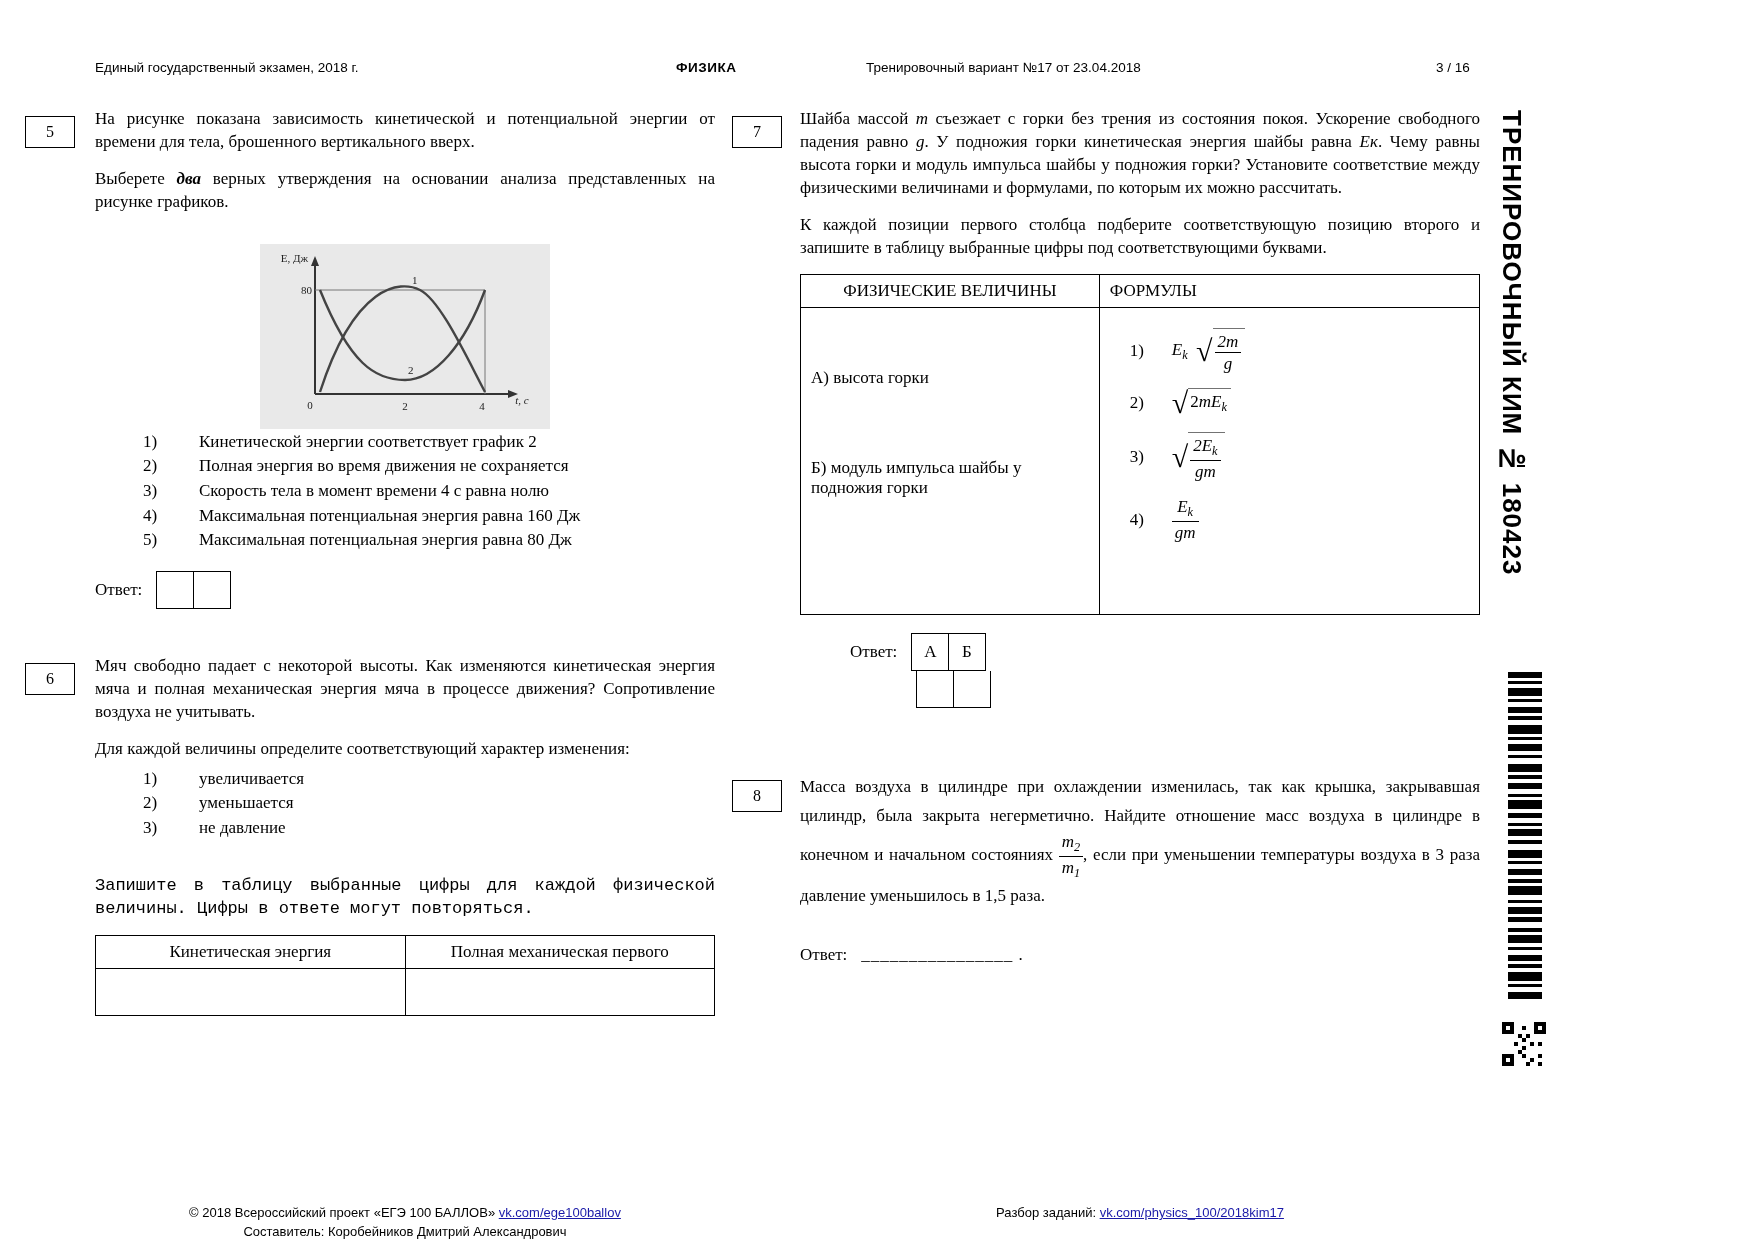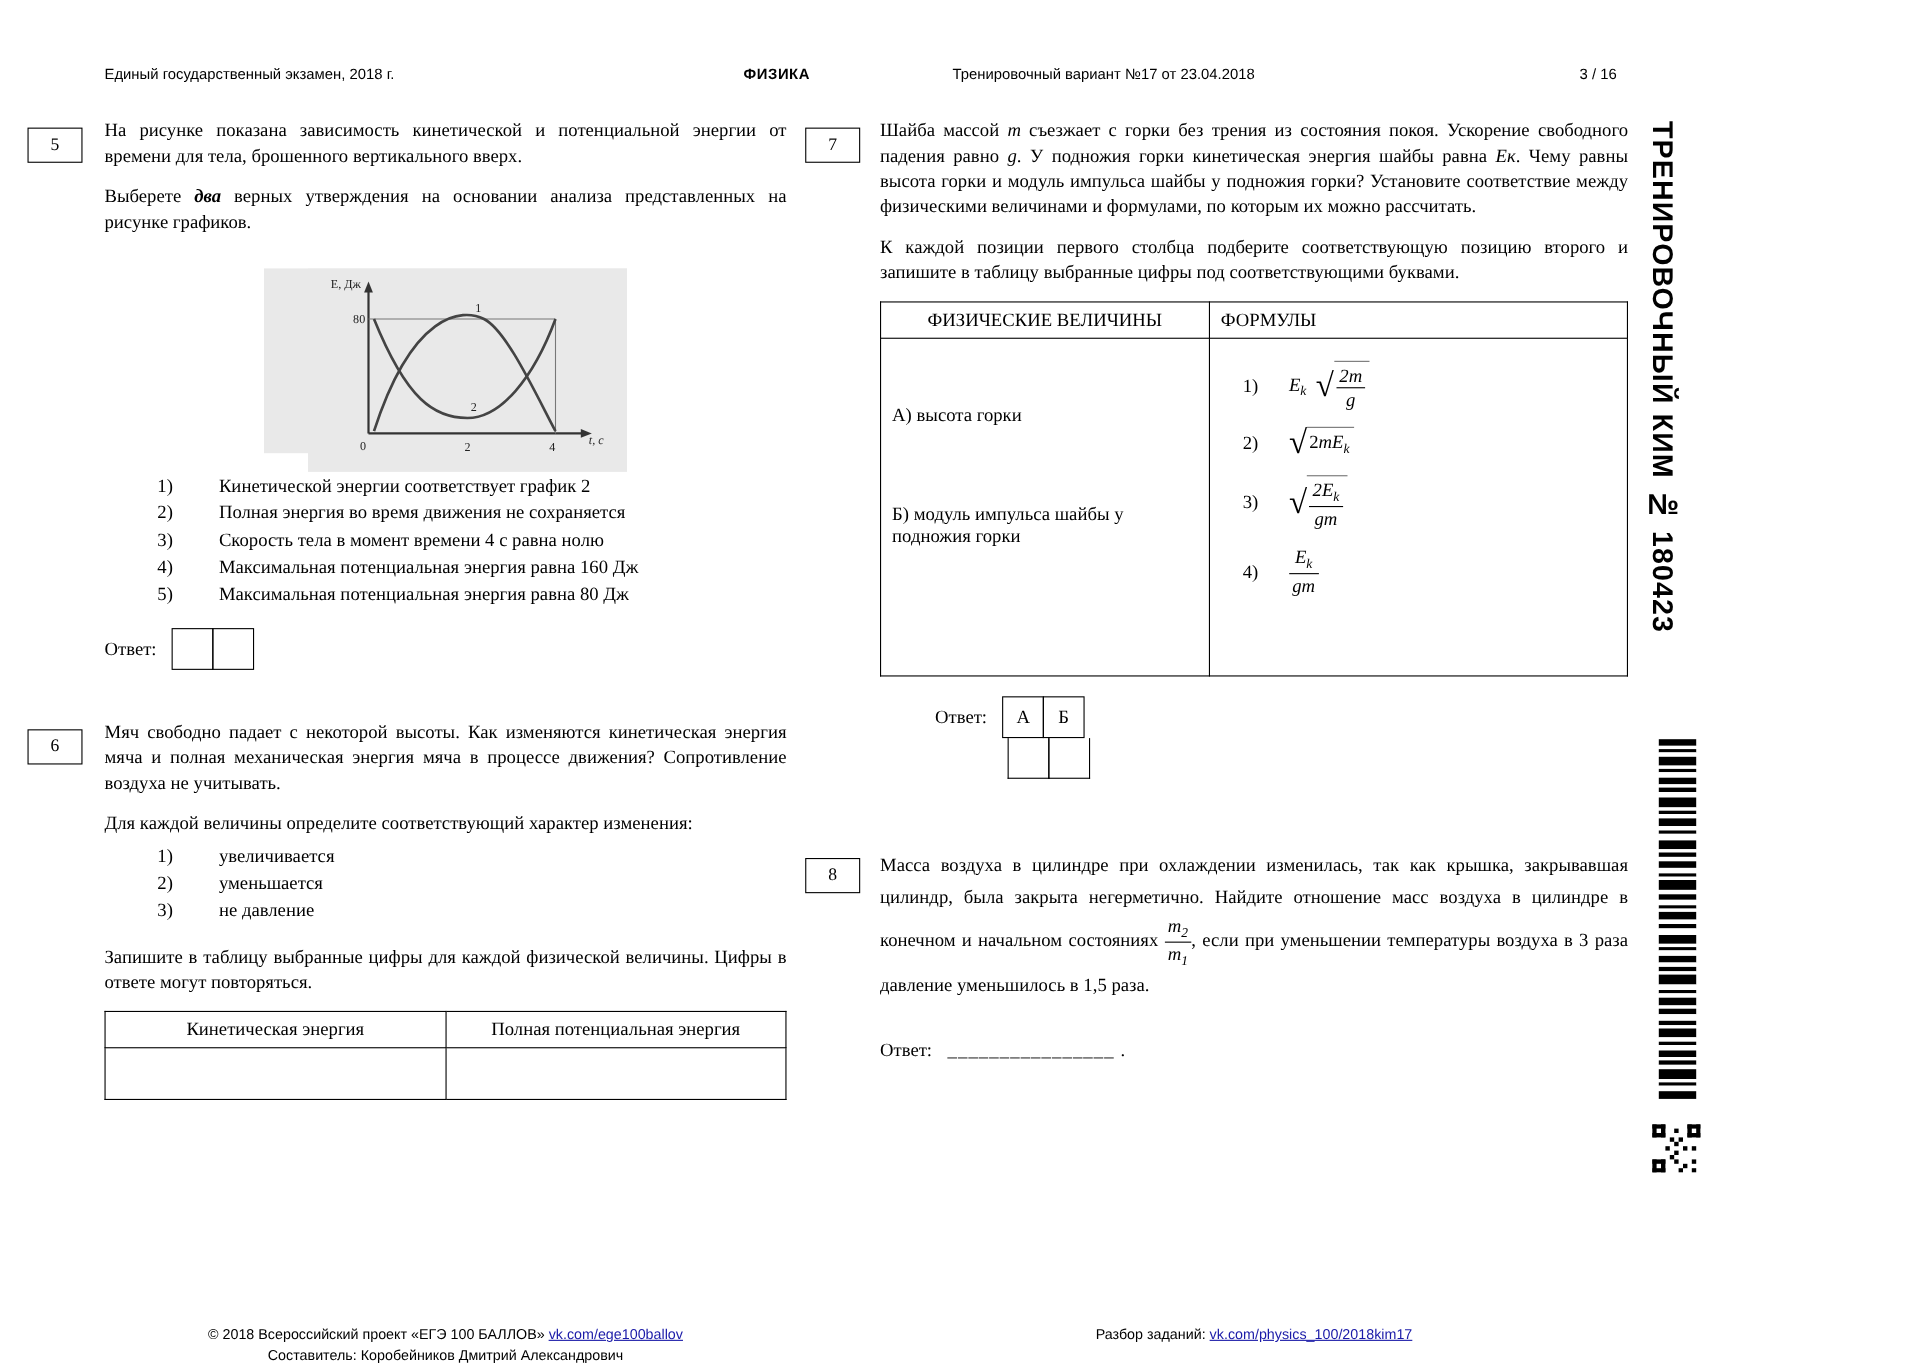--- a/index.html
+++ b/index.html
@@ -56,21 +56,20 @@
   .answ-cells div:first-child{margin-left:0;}
 
   
   table.tbl{border-collapse:collapse;font-size:17px;}
   table.tbl td,table.tbl th{border:1.4px solid #000;padding:6px 10px;font-weight:normal;}
 
   
   .chartbox{
     position:relative;width:290px;height:168px;margin:30px auto 18px auto;
     background:#e9e9e9;
-    padding-left:40px;
   }
   .chartbox svg{display:block;}
 
   
   .vtitle{
     position:absolute;left:1496px;top:110px;
     font-family:"Liberation Sans",sans-serif;
     font-weight:bold;font-size:26px;letter-spacing:1px;
     writing-mode:vertical-rl;white-space:nowrap;
   }
@@ -194,27 +193,27 @@
         <li>
             <span class="n">2)</span>
             <span class="t">уменьшается</span>
           </li>
         <li>
             <span class="n">3)</span>
             <span class="t">не давление</span>
           </li>
       </ol>
 
-      <p class="ptext" style="margin-top:18px;">Запишите в таблицу выбранные цифры для каждой физической величины. Цифры в ответе могут повторяться.</p>
+      <p class="ptext" style="margin-top:34px;font-family:Liberation Mono, monospace;">Запишите в таблицу выбранные цифры для каждой физической величины. Цифры в ответе могут повторяться.</p>
 
       <table class="tbl" style="width:100%;margin-top:4px;">
         <tbody>
             <tr>
           <th style="width:50%;text-align:center;">Кинетическая энергия</th>
-          <th style="width:50%;text-align:center;">Полная потенциальная энергия</th>
+          <th style="width:50%;text-align:center;">Полная механическая первого</th>
         </tr>
         <tr>
           <td style="height:34px;"></td>
           <td style="height:34px;"></td>
         </tr>
       </tbody>
         </table>
     </div>
   </div>
 

